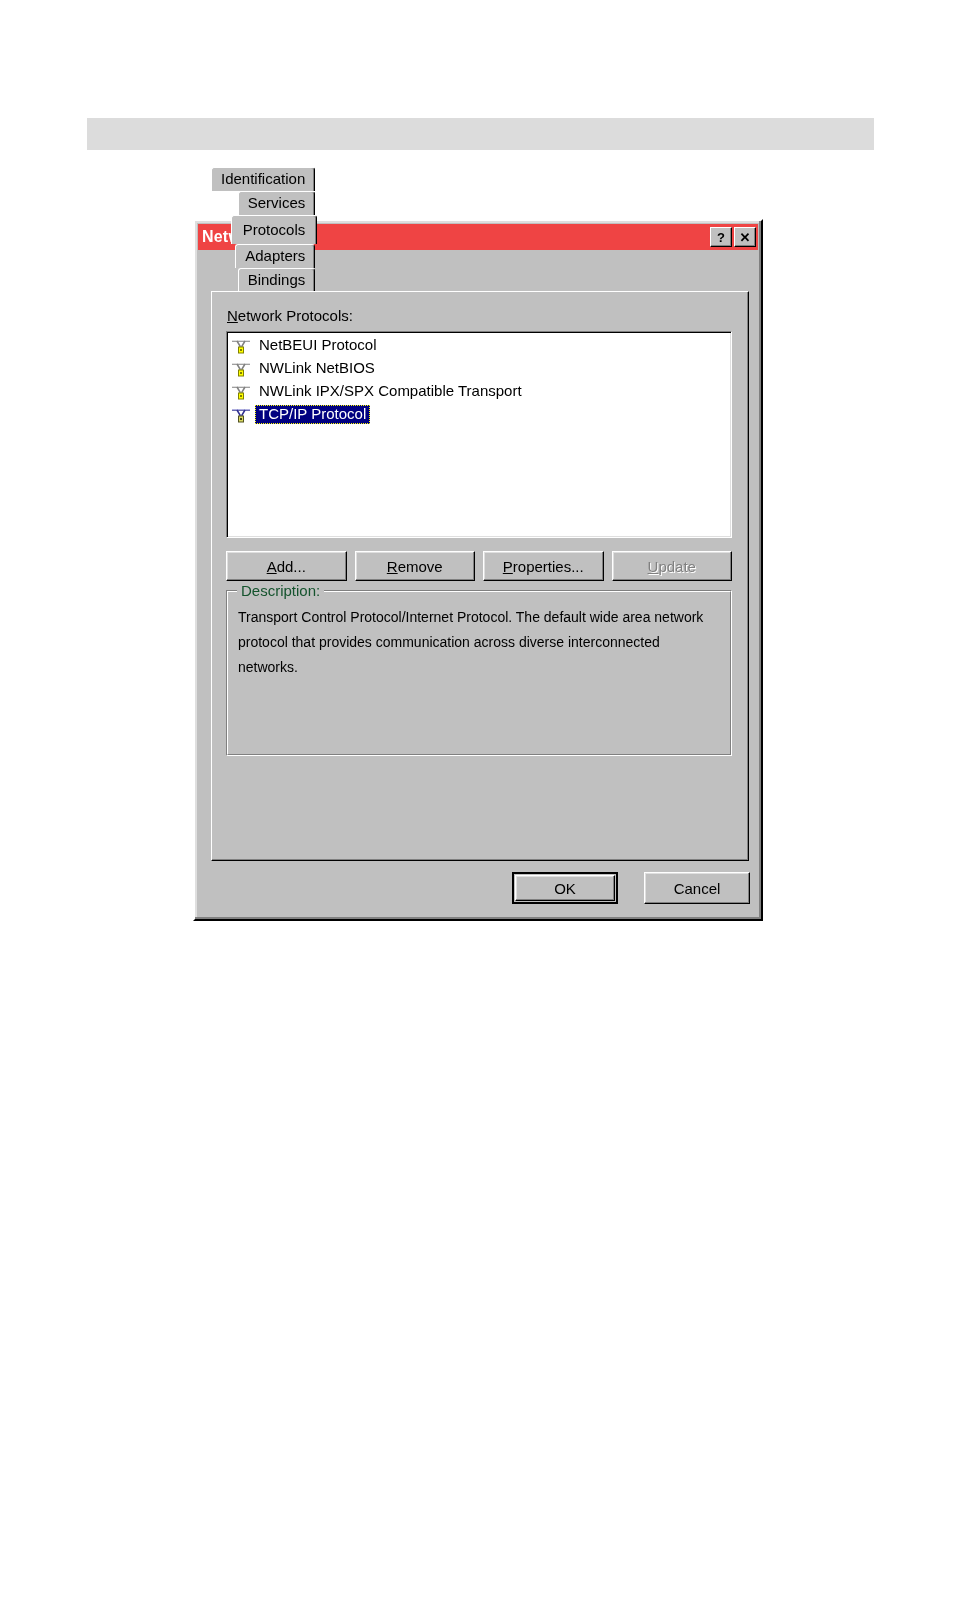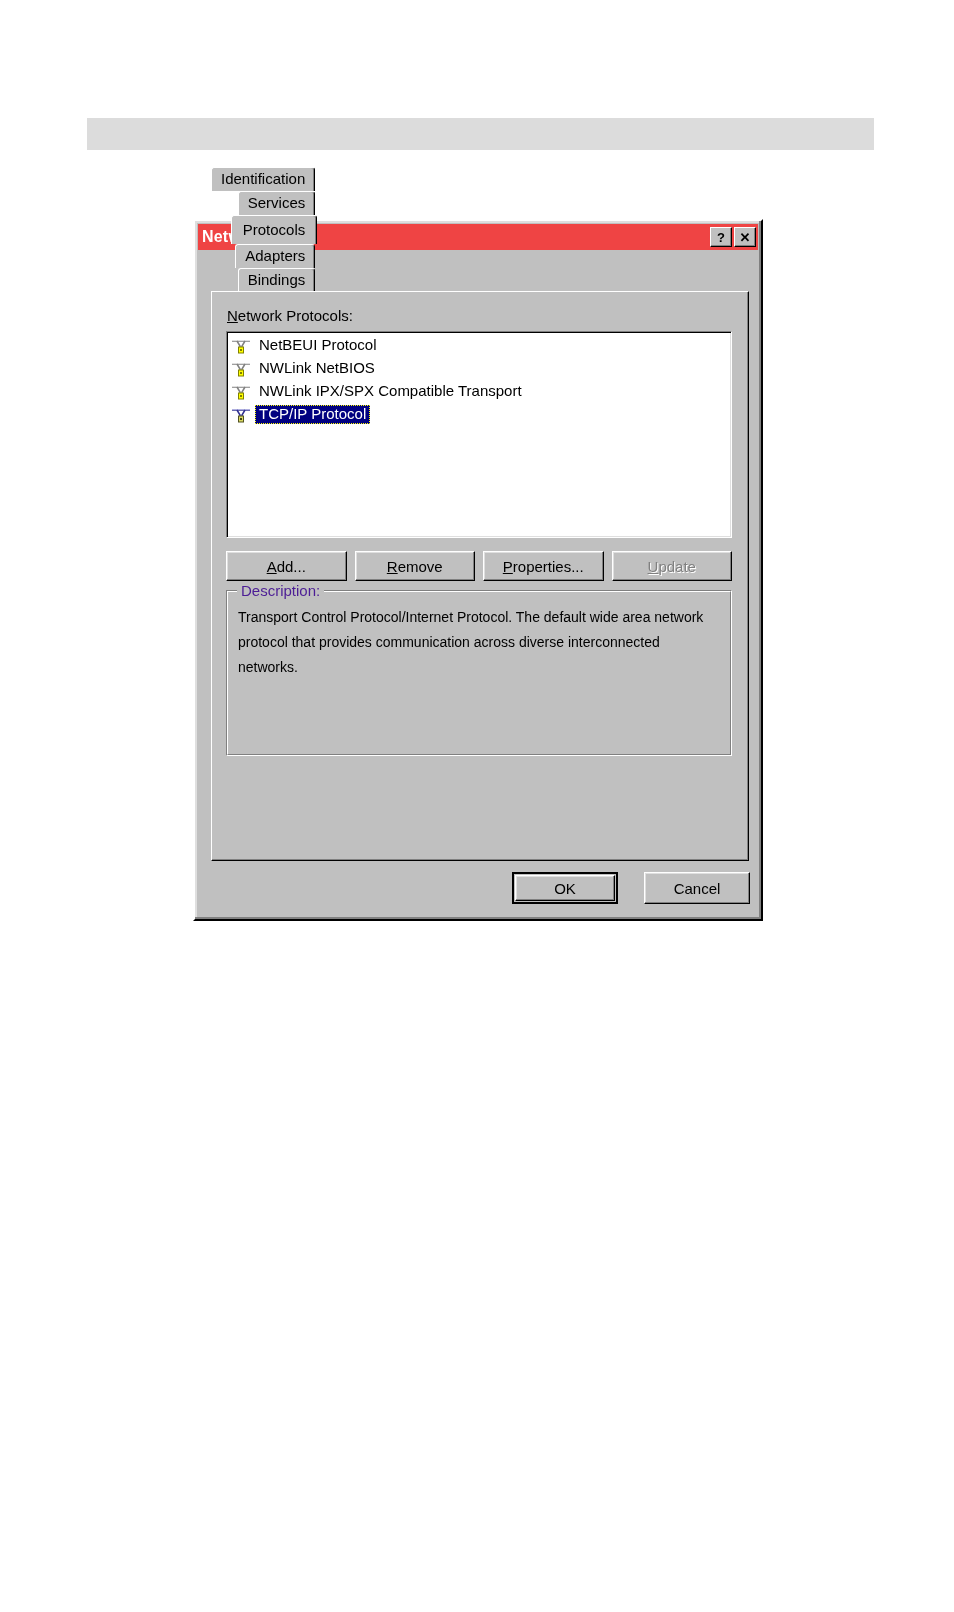--- a/index.html
+++ b/index.html
@@ -255,21 +255,21 @@
     box-sizing: border-box;
     pointer-events: none;
   }
   .groupbox-title {
     position: absolute;
     left: 10px;
     top: -9px;
     background: #c0c0c0;
     padding: 0 4px;
     font-size: 15px;
-    color: #4c1d95;
+    color: #14532d;
     z-index: 2;
   }
   .groupbox-body {
     position: absolute;
     left: 11px;
     top: 14px;
     width: 470px;
     font-size: 14px;
     line-height: 25px;
     color: #000000;

